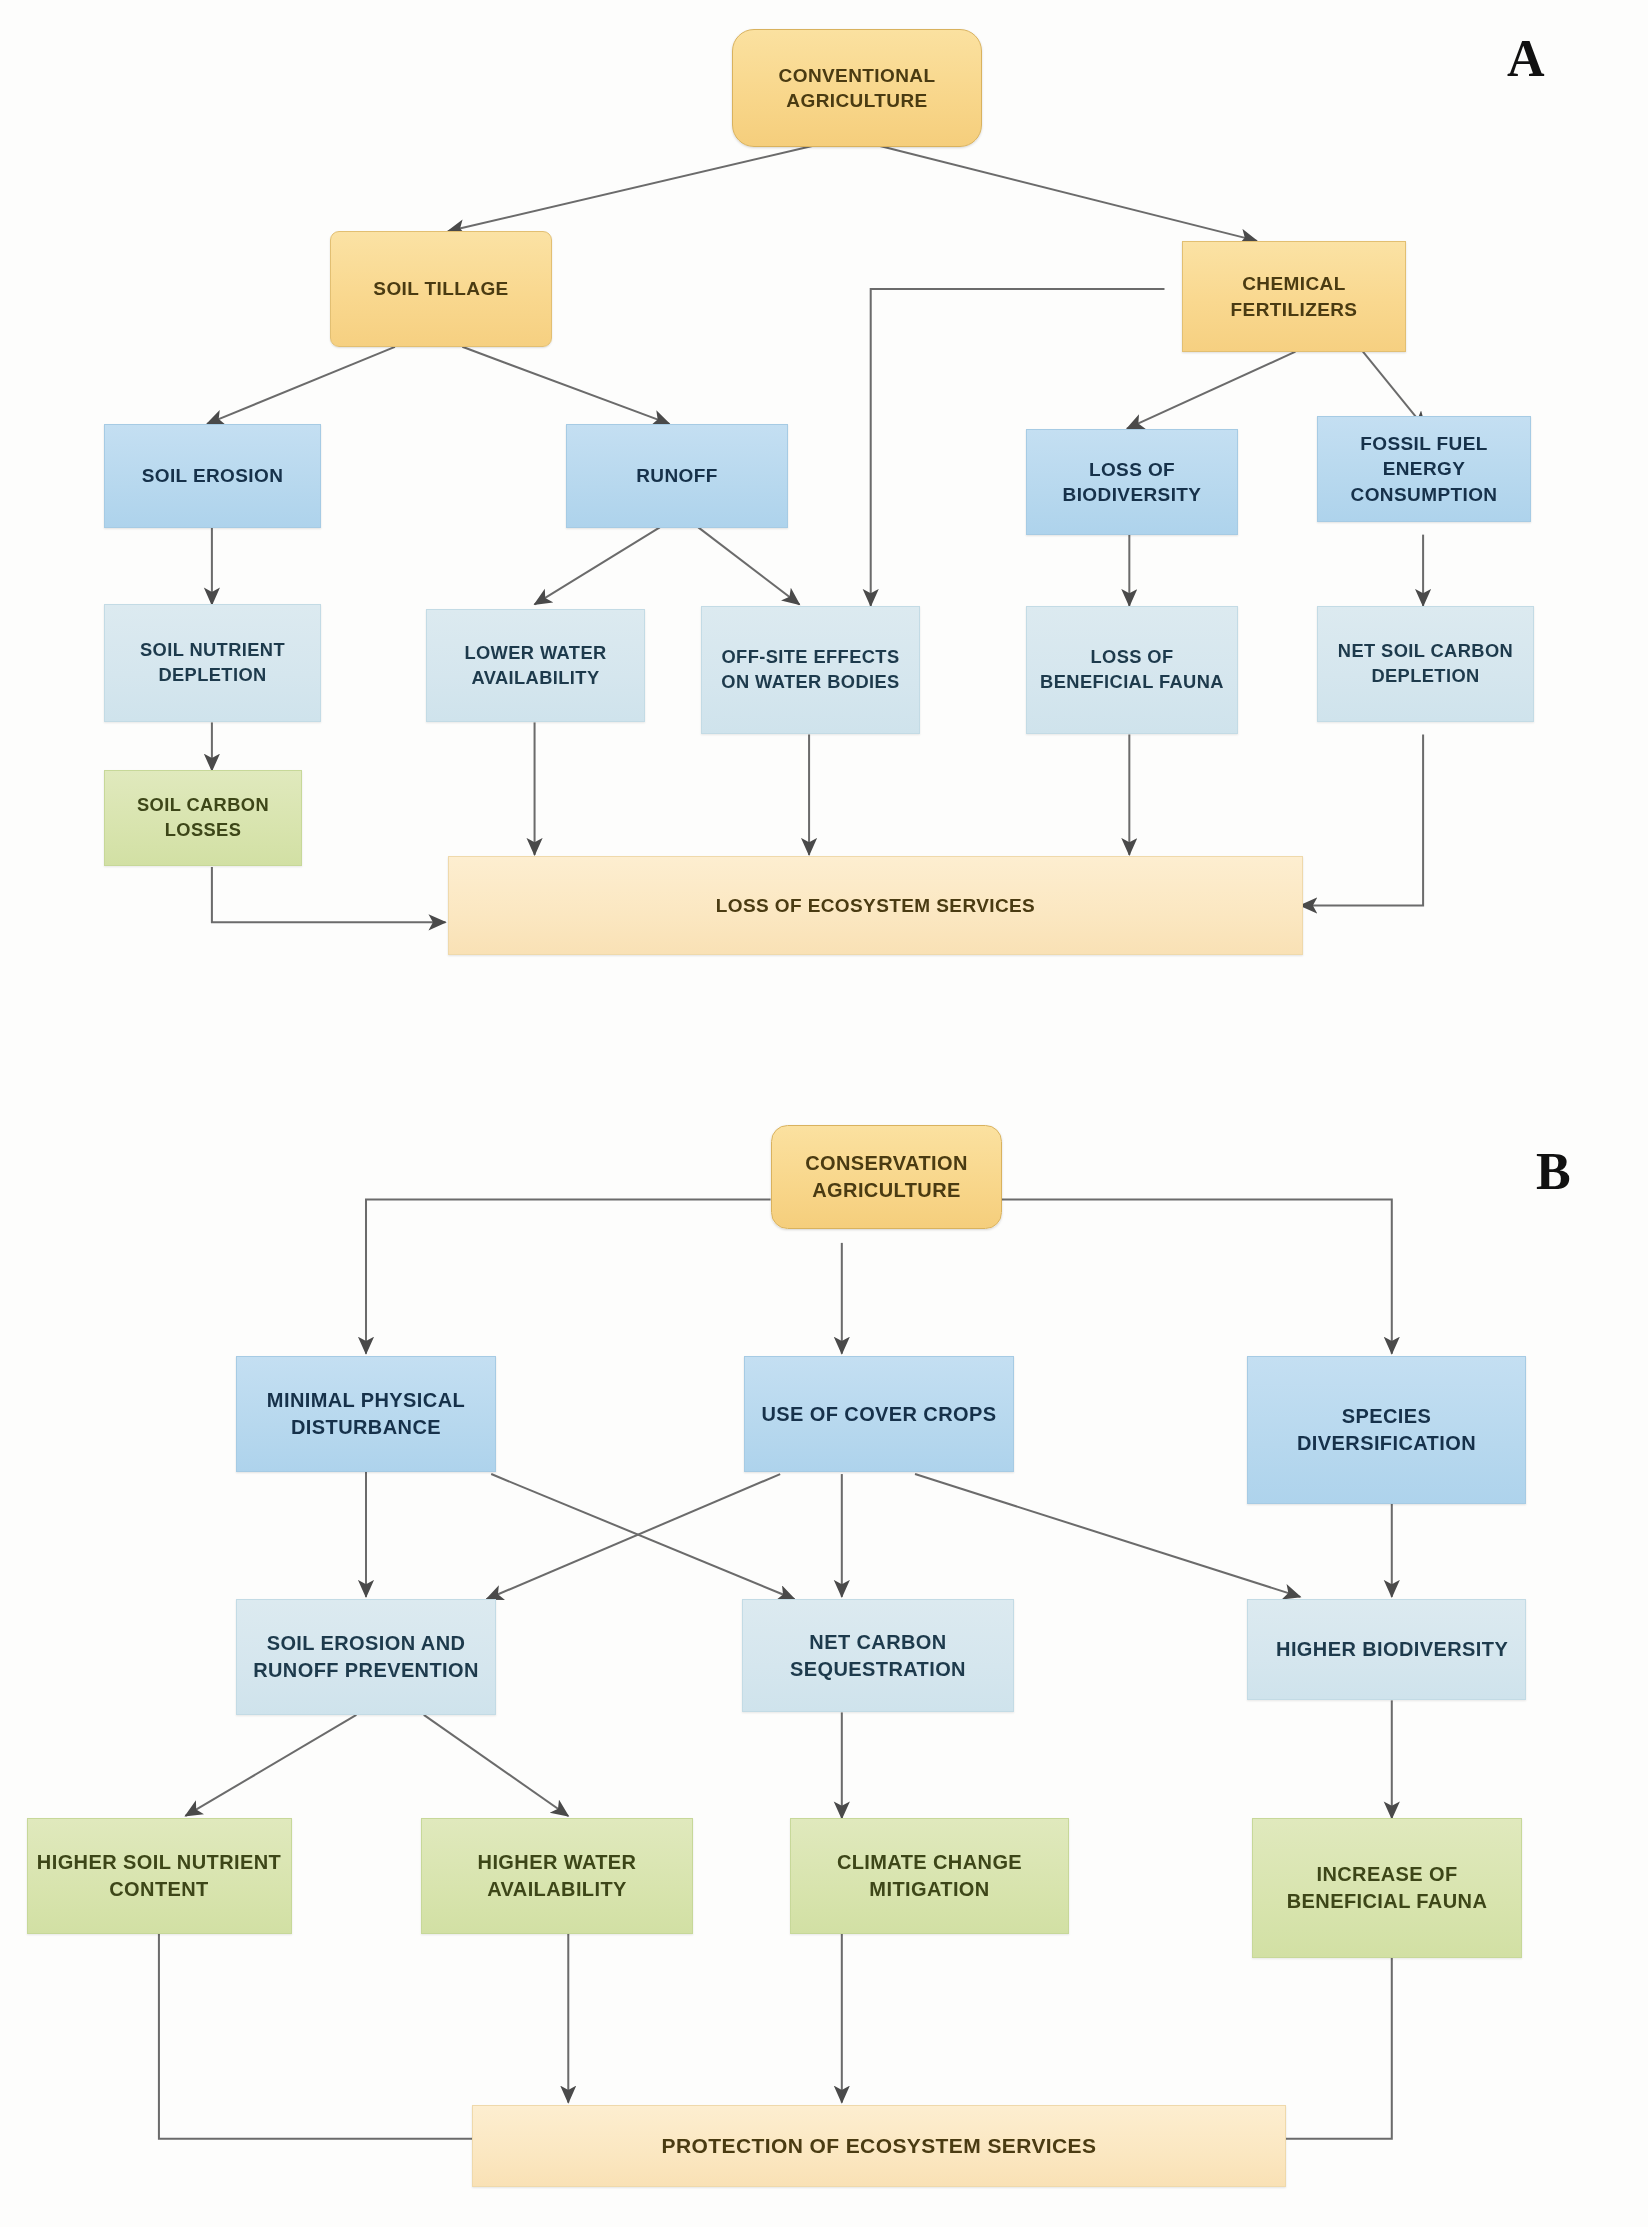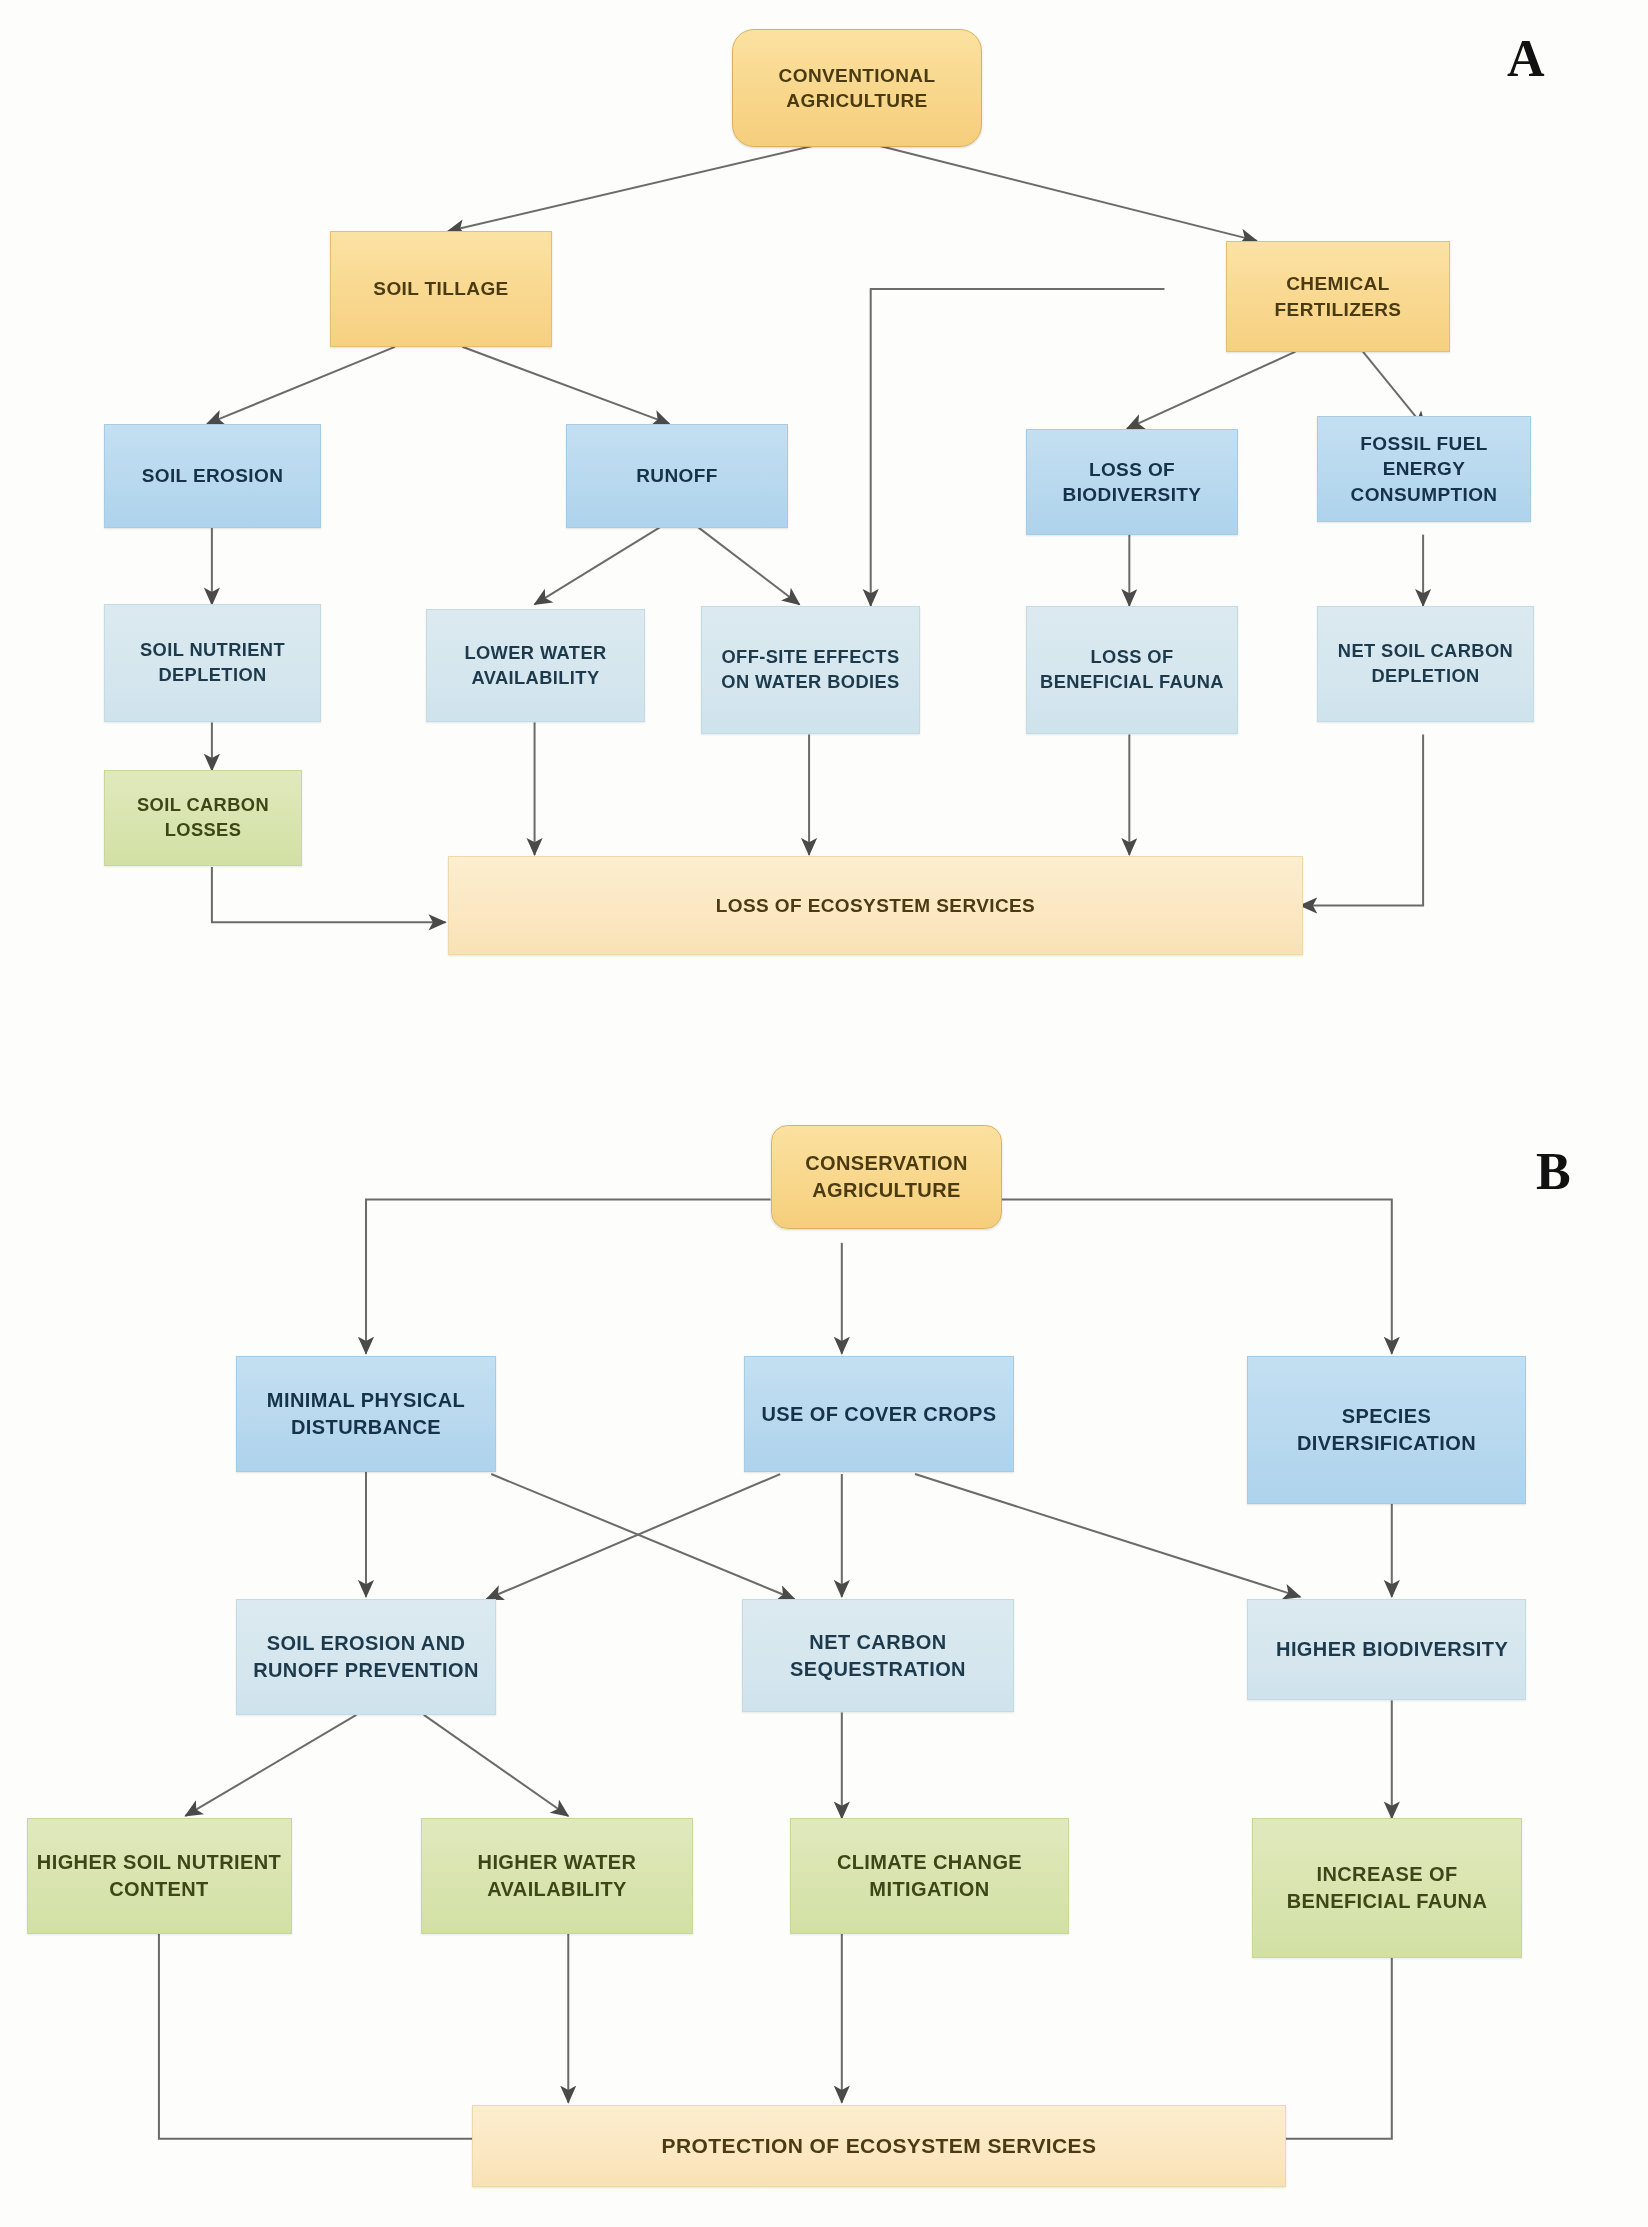--- a/index.html
+++ b/index.html
@@ -109,25 +109,25 @@
       <path d="M440,1800 L440,1915 L925,1915"></path>
 
       <path d="M2955,1525 L2955,1880 L2700,1880"></path>
     </g>
   </svg>
 
   <div class="node n-root" style="left:732px;top:29px;width:250px;height:118px;font-size:19px;">
     <span>CONVENTIONAL AGRICULTURE</span>
   </div>
 
-  <div class="node n-orange" style="left:330px;top:231px;width:222px;height:116px;font-size:19px;">
+  <div class="node n-orange" style="left:330px;top:231px;width:222px;height:116px;font-size:19px;border-radius:9px;">
     <span>SOIL TILLAGE</span>
   </div>
 
-  <div class="node n-orange" style="left:1182px;top:241px;width:224px;height:111px;font-size:19px;margin-left:44px;">
+  <div class="node n-orange" style="left:1182px;top:241px;width:224px;height:111px;font-size:19px;">
     <span>CHEMICAL FERTILIZERS</span>
   </div>
 
   <div class="node n-blue" style="left:104px;top:424px;width:217px;height:104px;font-size:19px;">
     <span>SOIL EROSION</span>
   </div>
 
   <div class="node n-blue" style="left:566px;top:424px;width:222px;height:104px;font-size:19px;">
     <span>RUNOFF</span>
   </div>

